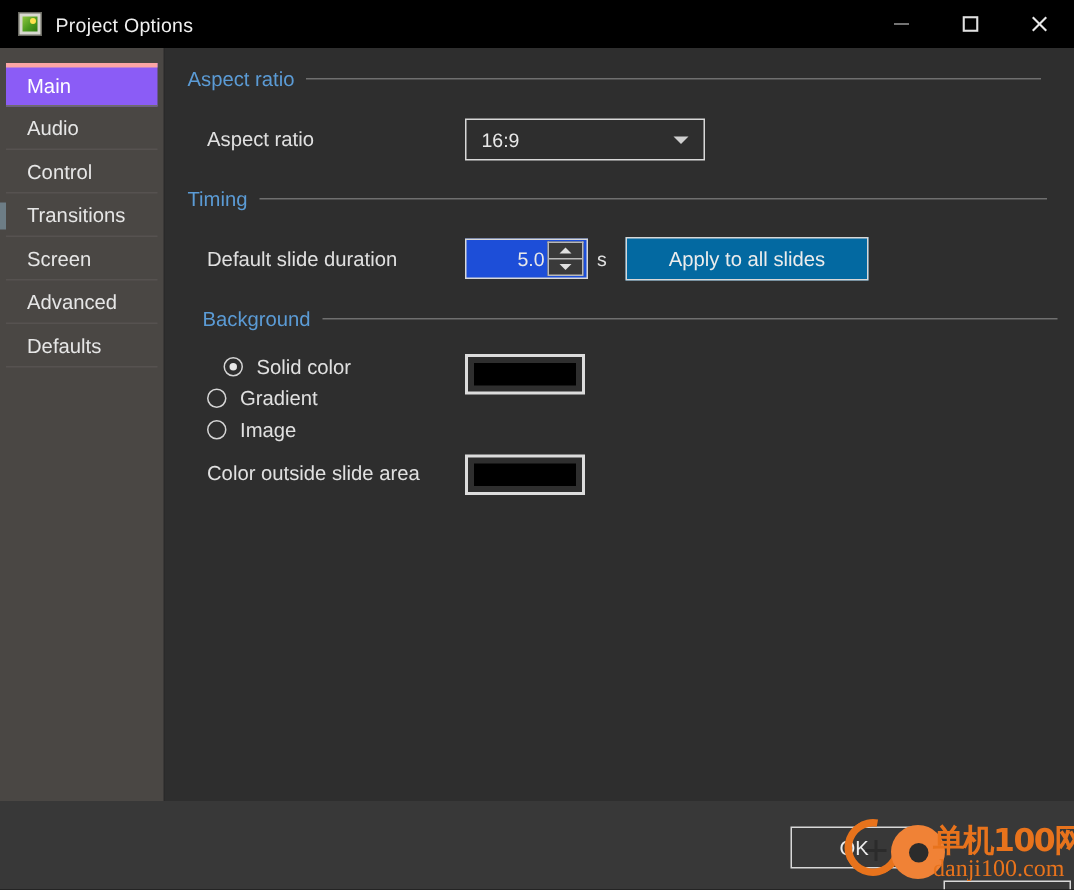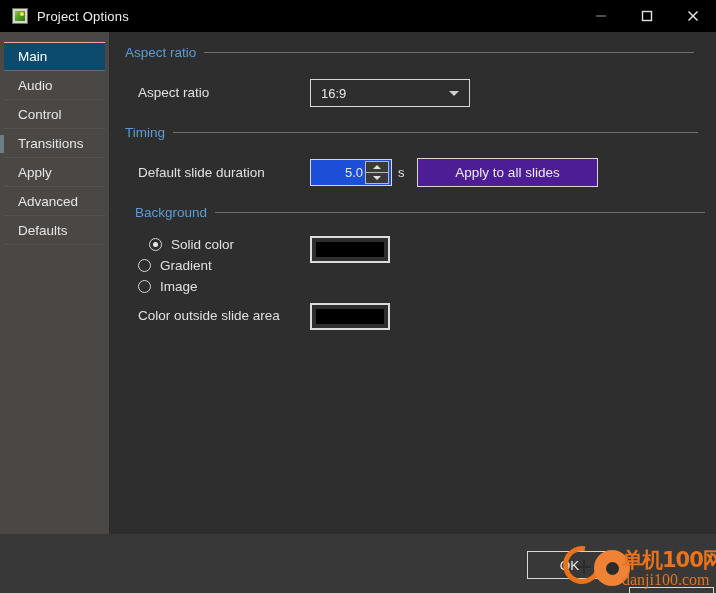--- a/index.html
+++ b/index.html
@@ -86,22 +86,22 @@
     display: flex;
     align-items: center;
     color: #e6e6e6;
     font-size: 13.5px;
     padding-left: 14px;
     box-sizing: border-box;
     border-bottom: 1px solid #565250;
   }
   .side-item.first { margin-top: 10px; }
   .side-item.selected {
-    background: #0c4a6e;
-    border-top: 1px solid #fca5a5;
+    background: #8b5cf6;
+    border-top: 3px solid #fca5a5;
     border-bottom: 1px solid #6e6c6a;
     color: #ffffff;
   }
   #side-marker {
     position: absolute;
     left: 0; top: 103px;
     width: 4px; height: 18px;
     background: #6d7d86;
   }
 
@@ -208,22 +208,22 @@
   }
   #duration-unit {
     position: absolute;
     left: 287px; top: 133px;
     color: #e0e0e0;
     font-size: 13px;
   }
   #apply-all-btn {
     position: absolute;
     left: 306px; top: 126px;
-    width: 181px; height: 29px;
-    background: #4c1d95;
+    width: 162px; height: 29px;
+    background: #0369a1;
     border: 1px solid #d8d8d8;
     box-sizing: border-box;
     color: #ececec;
     font-size: 13.5px;
     display: flex;
     align-items: center;
     justify-content: center;
     font-family: "Liberation Sans", sans-serif;
   }
 
@@ -397,21 +397,21 @@
     <div class="side-item">
       <span>Audio</span>
     </div>
     <div class="side-item">
       <span>Control</span>
     </div>
     <div class="side-item">
       <span>Transitions</span>
     </div>
     <div class="side-item">
-      <span>Apply</span>
+      <span>Screen</span>
     </div>
     <div class="side-item">
       <span>Advanced</span>
     </div>
     <div class="side-item">
       <span>Defaults</span>
     </div>
   </div>
 
   <div id="content">

